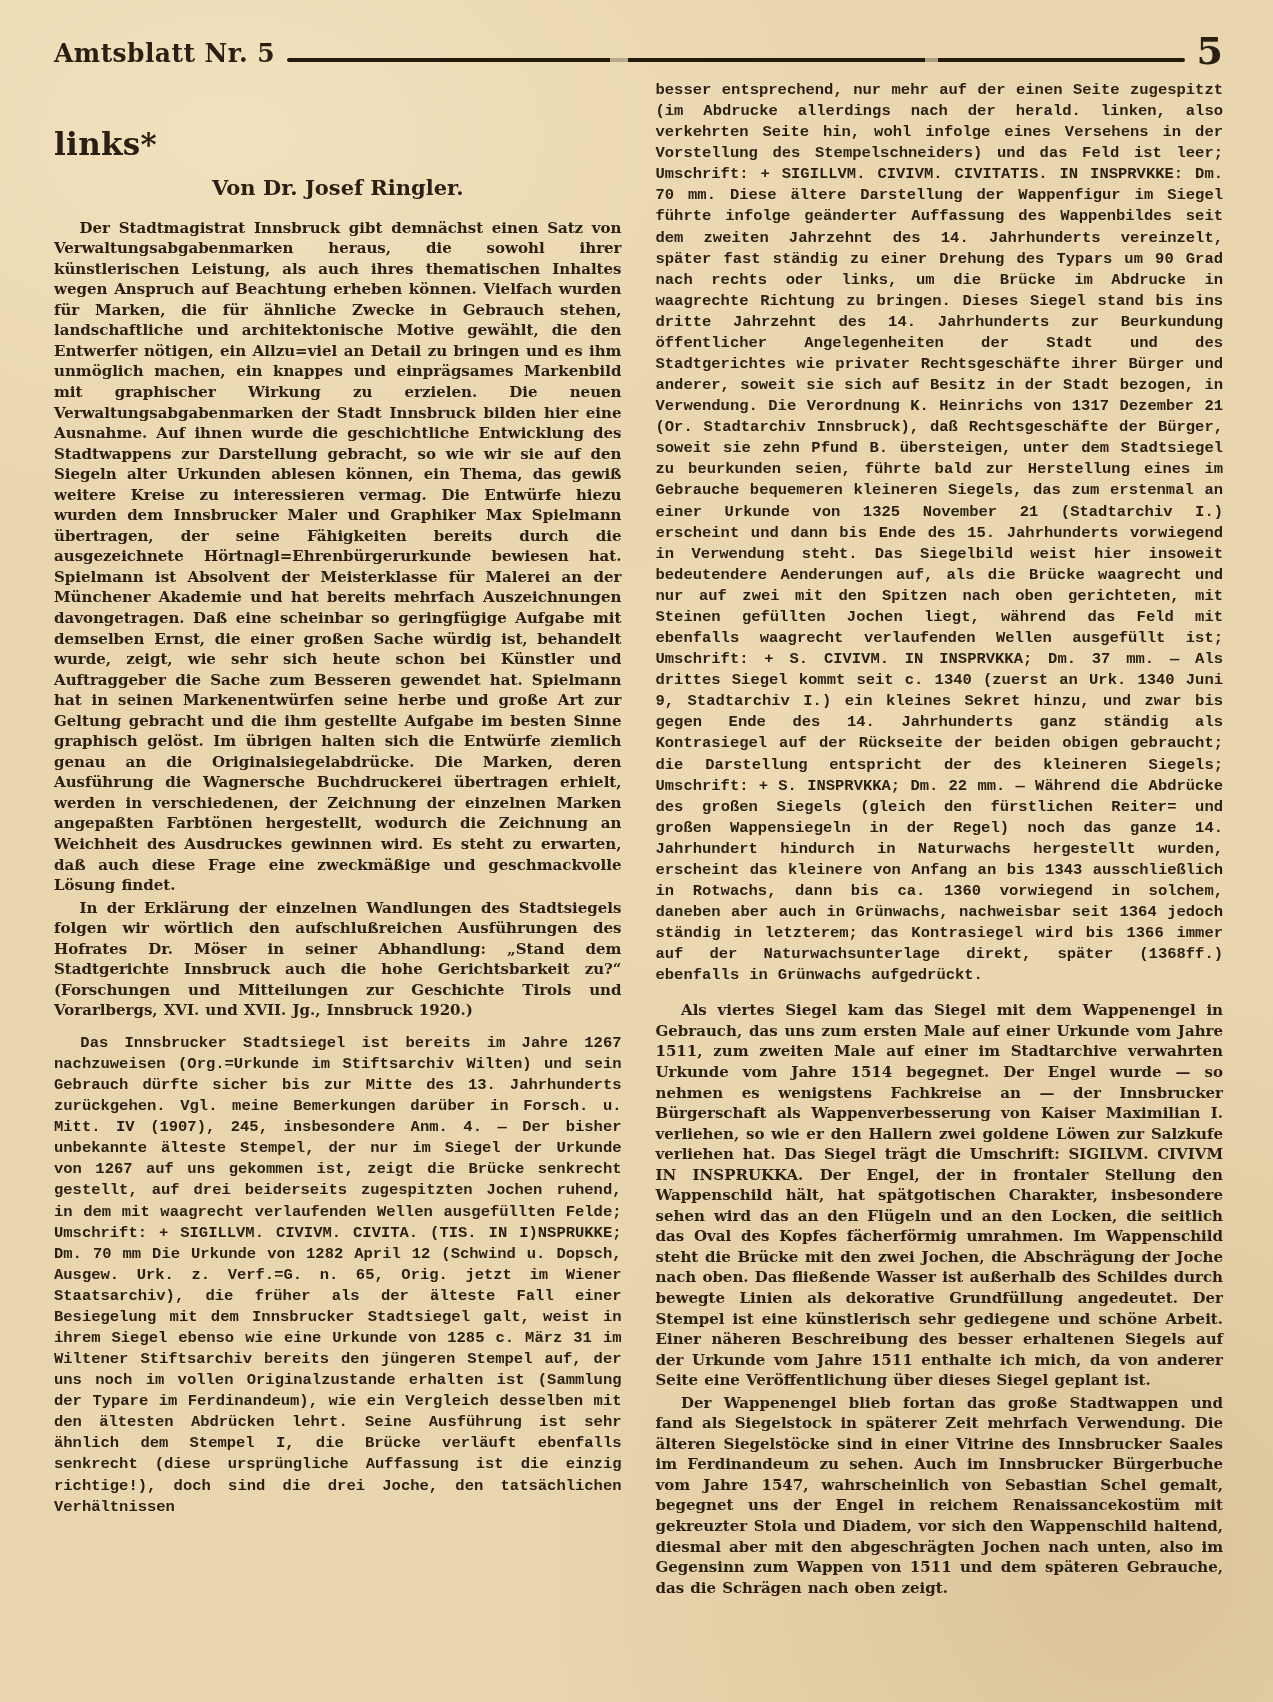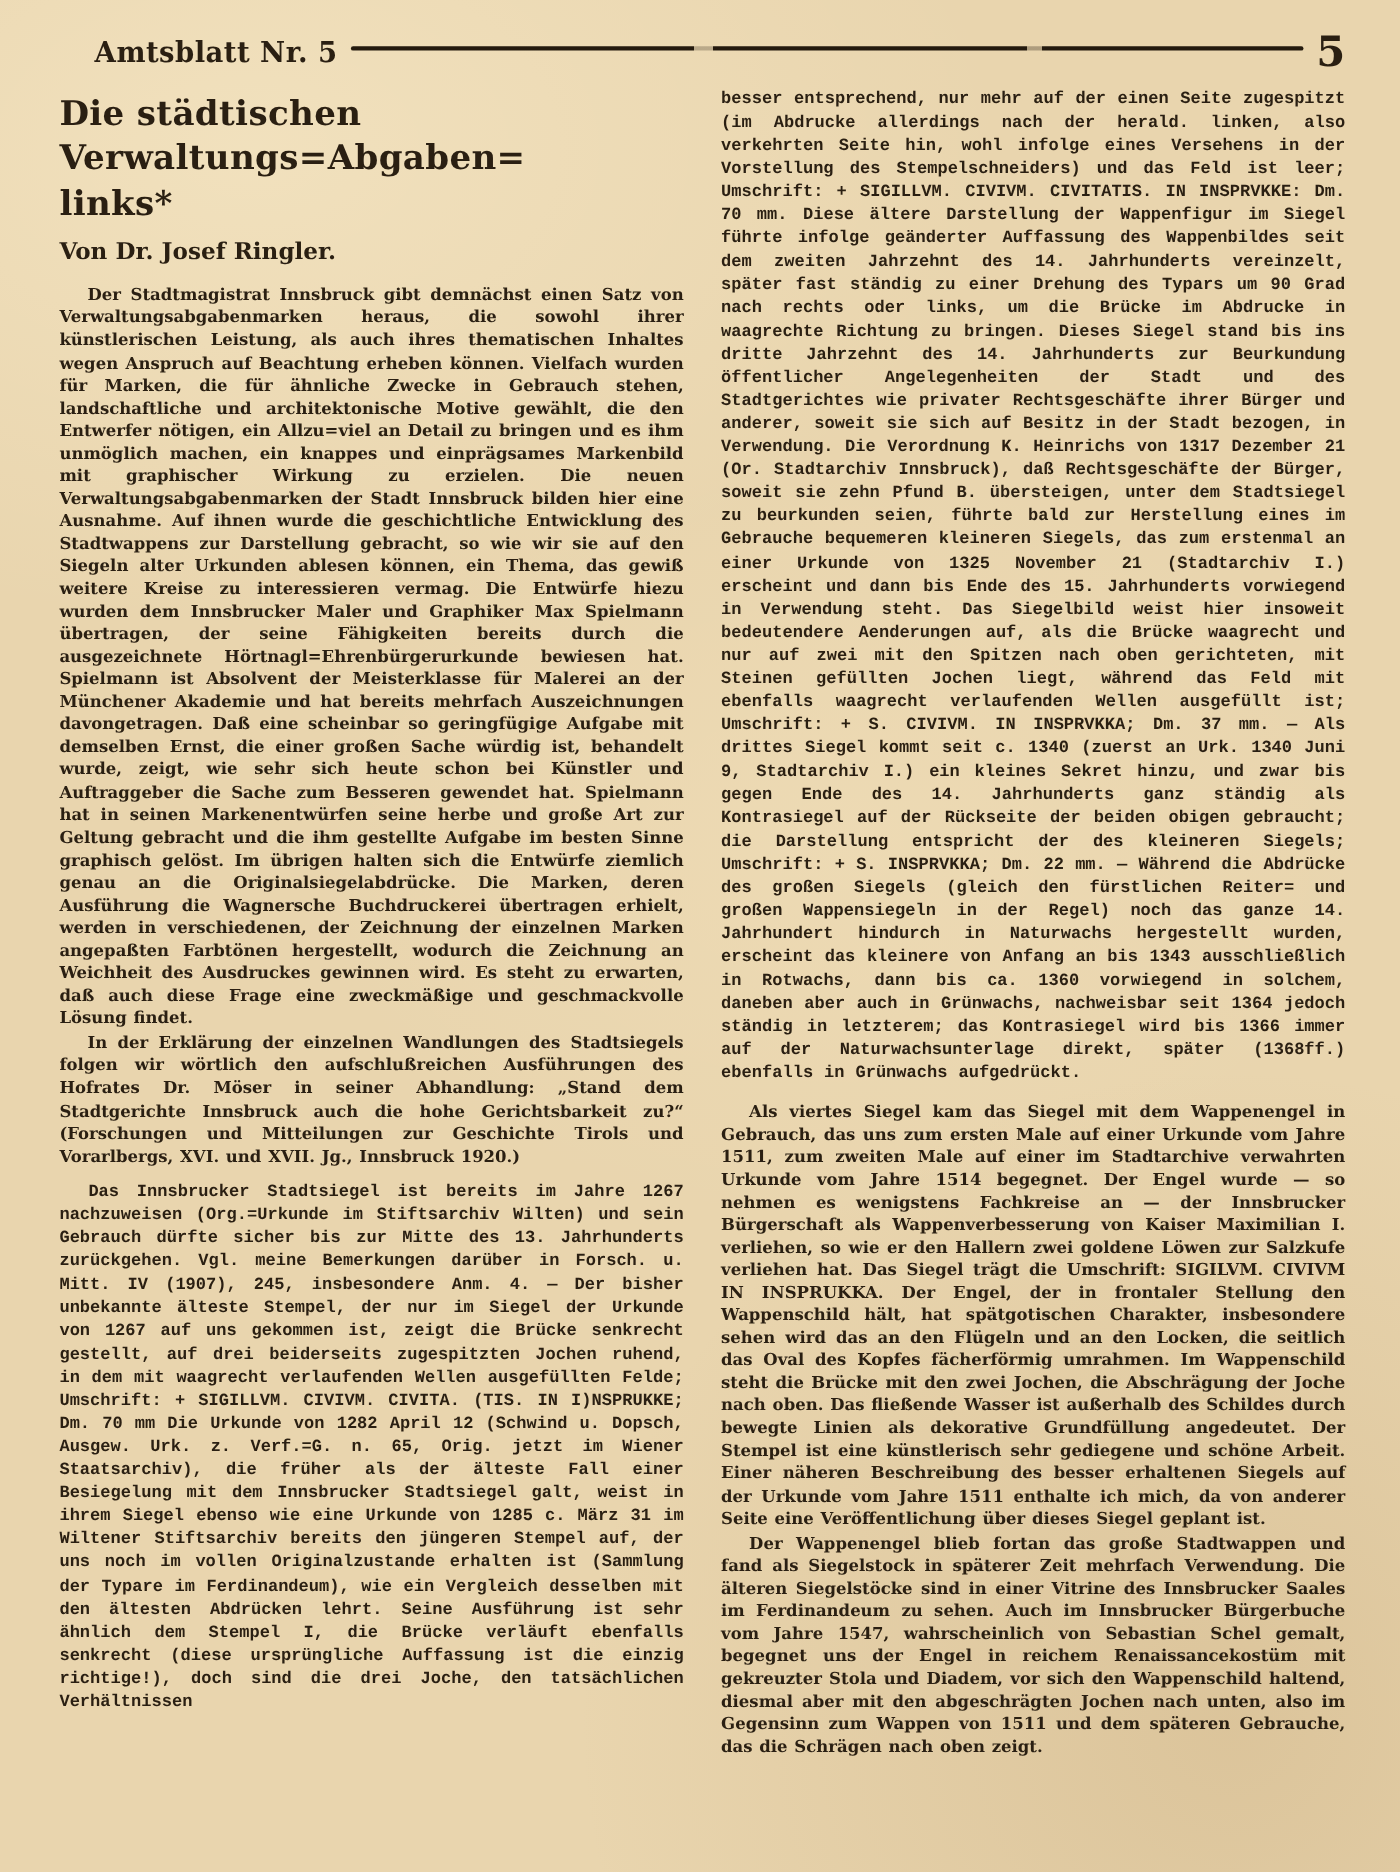--- a/index.html
+++ b/index.html
@@ -13,55 +13,55 @@
   }
   .page{
     box-sizing:border-box;width:100%;height:100%;
     padding:26px 50px 18px 54px;
     background:
       radial-gradient(1100px 700px at 18% 8%, rgba(255,244,214,.38), transparent 62%),
       radial-gradient(900px 900px at 88% 92%, rgba(184,152,104,.28), transparent 66%),
       radial-gradient(700px 500px at 60% 45%, rgba(255,240,205,.18), transparent 70%),
       #e9d5ae;
   }
-  header.pagehead{display:flex;align-items:center;gap:12px;height:42px;margin-left:32px;}
+  header.pagehead{display:flex;align-items:flex-end;gap:12px;height:42px;}
   .journal{font-size:25px;letter-spacing:.4px;white-space:nowrap;transform:scaleY(1.05);}
   .rule{
     flex:1;height:4px;margin-bottom:6px;border-radius:2px;
     background:linear-gradient(to right,
       #241a0e 0 36%, rgba(36,26,14,.25) 36% 38%,
       #241a0e 38% 71%, rgba(36,26,14,.3) 71% 72.5%,
       #241a0e 72.5% 100%);
   }
   .pagenum{font-size:38px;line-height:.9;white-space:nowrap;}
   .columns{display:flex;gap:34px;margin-top:12px;}
   .col{flex:1;min-width:0;text-align:justify;hyphens:auto;}
   h1.title{font-size:31px;line-height:1.30;margin:4px 0 10px;letter-spacing:.3px;text-align:left;}
-  .byline{font-size:21px;margin:0 0 18px;text-align:left;}
+  .byline{font-size:21px;margin:0 0 18px;text-align:center;}
   p.body{font-size:15px;line-height:1.37;margin:0;text-indent:1.7em;word-spacing:.06em;}
   p.body + p.body{margin-top:2px;}
   p.fn{font-size:15.5px;line-height:1.36;margin:12px 0 0;text-indent:1.7em;word-spacing:.04em;font-family:Liberation Mono, monospace;}
   p.fn.cont{margin:0 0 0;text-indent:0;}
   .rcol p.body.first{margin-top:14px;}
 </style>
 </head>
 <body>
 
 <div class="page">
 
   <header class="pagehead">
     <span class="journal">Amtsblatt Nr. 5</span>
     <div class="rule"></div>
     <span class="pagenum">5</span>
   </header>
 
   <div class="columns">
 
     <div class="col lcol">
-      <h1 class="title"><span>Die städtischen Verwaltungs=Abgaben=</span><br><span>links*</span></h1>
+      <h1 class="title"><br><span>links*</span></h1>
       <p class="byline">Von Dr. Josef Ringler.</p>
       <p class="body">Der Stadtmagistrat Innsbruck gibt demnächst einen Satz von Verwaltungsabgabenmarken heraus, die sowohl ihrer künstlerischen Leistung, als auch ihres thematischen Inhaltes wegen Anspruch auf Beachtung erheben können. Vielfach wurden für Marken, die für ähnliche Zwecke in Gebrauch stehen, landschaftliche und architektonische Motive gewählt, die den Entwerfer nötigen, ein Allzu=viel an Detail zu bringen und es ihm unmöglich machen, ein knappes und einprägsames Markenbild mit graphischer Wirkung zu erzielen. Die neuen Verwaltungsabgabenmarken der Stadt Innsbruck bilden hier eine Ausnahme. Auf ihnen wurde die geschichtliche Entwicklung des Stadtwappens zur Darstellung gebracht, so wie wir sie auf den Siegeln alter Urkunden ablesen können, ein Thema, das gewiß weitere Kreise zu interessieren vermag. Die Entwürfe hiezu wurden dem Innsbrucker Maler und Graphiker Max Spielmann übertragen, der seine Fähigkeiten bereits durch die ausgezeichnete Hörtnagl=Ehrenbürgerurkunde bewiesen hat. Spielmann ist Absolvent der Meisterklasse für Malerei an der Münchener Akademie und hat bereits mehrfach Auszeichnungen davongetragen. Daß eine scheinbar so geringfügige Aufgabe mit demselben Ernst, die einer großen Sache würdig ist, behandelt wurde, zeigt, wie sehr sich heute schon bei Künstler und Auftraggeber die Sache zum Besseren gewendet hat. Spielmann hat in seinen Markenentwürfen seine herbe und große Art zur Geltung gebracht und die ihm gestellte Aufgabe im besten Sinne graphisch gelöst. Im übrigen halten sich die Entwürfe ziemlich genau an die Originalsiegelabdrücke. Die Marken, deren Ausführung die Wagnersche Buchdruckerei übertragen erhielt, werden in verschiedenen, der Zeichnung der einzelnen Marken angepaßten Farbtönen hergestellt, wodurch die Zeichnung an Weichheit des Ausdruckes gewinnen wird. Es steht zu erwarten, daß auch diese Frage eine zweckmäßige und geschmackvolle Lösung findet.</p>
       <p class="body">In der Erklärung der einzelnen Wandlungen des Stadtsiegels folgen wir wörtlich den aufschlußreichen Ausführungen des Hofrates Dr. Möser in seiner Abhandlung: „Stand dem Stadtgerichte Innsbruck auch die hohe Gerichtsbarkeit zu?“ (Forschungen und Mitteilungen zur Geschichte Tirols und Vorarlbergs, XVI. und XVII. Jg., Innsbruck 1920.)</p>
       <p class="fn">Das Innsbrucker Stadtsiegel ist bereits im Jahre 1267 nachzuweisen (Org.=Urkunde im Stiftsarchiv Wilten) und sein Gebrauch dürfte sicher bis zur Mitte des 13. Jahrhunderts zurückgehen. Vgl. meine Bemerkungen darüber in Forsch. u. Mitt. IV (1907), 245, insbesondere Anm. 4. — Der bisher unbekannte älteste Stempel, der nur im Siegel der Urkunde von 1267 auf uns gekommen ist, zeigt die Brücke senkrecht gestellt, auf drei beiderseits zugespitzten Jochen ruhend, in dem mit waagrecht verlaufenden Wellen ausgefüllten Felde; Umschrift: + SIGILLVM. CIVIVM. CIVITA. (TIS. IN I)NSPRUKKE; Dm. 70 mm Die Urkunde von 1282 April 12 (Schwind u. Dopsch, Ausgew. Urk. z. Verf.=G. n. 65, Orig. jetzt im Wiener Staatsarchiv), die früher als der älteste Fall einer Besiegelung mit dem Innsbrucker Stadtsiegel galt, weist in ihrem Siegel ebenso wie eine Urkunde von 1285 c. März 31 im Wiltener Stiftsarchiv bereits den jüngeren Stempel auf, der uns noch im vollen Originalzustande erhalten ist (Sammlung der Typare im Ferdinandeum), wie ein Vergleich desselben mit den ältesten Abdrücken lehrt. Seine Ausführung ist sehr ähnlich dem Stempel I, die Brücke verläuft ebenfalls senkrecht (diese ursprüngliche Auffassung ist die einzig richtige!), doch sind die drei Joche, den tatsächlichen Verhältnissen</p>
     </div>
 
     <div class="col rcol">
       <p class="fn cont">besser entsprechend, nur mehr auf der einen Seite zugespitzt (im Abdrucke allerdings nach der herald. linken, also verkehrten Seite hin, wohl infolge eines Versehens in der Vorstellung des Stempelschneiders) und das Feld ist leer; Umschrift: + SIGILLVM. CIVIVM. CIVITATIS. IN INSPRVKKE: Dm. 70 mm. Diese ältere Darstellung der Wappenfigur im Siegel führte infolge geänderter Auffassung des Wappenbildes seit dem zweiten Jahrzehnt des 14. Jahrhunderts vereinzelt, später fast ständig zu einer Drehung des Typars um 90 Grad nach rechts oder links, um die Brücke im Abdrucke in waagrechte Richtung zu bringen. Dieses Siegel stand bis ins dritte Jahrzehnt des 14. Jahrhunderts zur Beurkundung öffentlicher Angelegenheiten der Stadt und des Stadtgerichtes wie privater Rechtsgeschäfte ihrer Bürger und anderer, soweit sie sich auf Besitz in der Stadt bezogen, in Verwendung. Die Verordnung K. Heinrichs von 1317 Dezember 21 (Or. Stadtarchiv Innsbruck), daß Rechtsgeschäfte der Bürger, soweit sie zehn Pfund B. übersteigen, unter dem Stadtsiegel zu beurkunden seien, führte bald zur Herstellung eines im Gebrauche bequemeren kleineren Siegels, das zum erstenmal an einer Urkunde von 1325 November 21 (Stadtarchiv I.) erscheint und dann bis Ende des 15. Jahrhunderts vorwiegend in Verwendung steht. Das Siegelbild weist hier insoweit bedeutendere Aenderungen auf, als die Brücke waagrecht und nur auf zwei mit den Spitzen nach oben gerichteten, mit Steinen gefüllten Jochen liegt, während das Feld mit ebenfalls waagrecht verlaufenden Wellen ausgefüllt ist; Umschrift: + S. CIVIVM. IN INSPRVKKA; Dm. 37 mm. — Als drittes Siegel kommt seit c. 1340 (zuerst an Urk. 1340 Juni 9, Stadtarchiv I.) ein kleines Sekret hinzu, und zwar bis gegen Ende des 14. Jahrhunderts ganz ständig als Kontrasiegel auf der Rückseite der beiden obigen gebraucht; die Darstellung entspricht der des kleineren Siegels; Umschrift: + S. INSPRVKKA; Dm. 22 mm. — Während die Abdrücke des großen Siegels (gleich den fürstlichen Reiter= und großen Wappensiegeln in der Regel) noch das ganze 14. Jahrhundert hindurch in Naturwachs hergestellt wurden, erscheint das kleinere von Anfang an bis 1343 ausschließlich in Rotwachs, dann bis ca. 1360 vorwiegend in solchem, daneben aber auch in Grünwachs, nachweisbar seit 1364 jedoch ständig in letzterem; das Kontrasiegel wird bis 1366 immer auf der Naturwachsunterlage direkt, später (1368ff.) ebenfalls in Grünwachs aufgedrückt.</p>
       <p class="body first">Als viertes Siegel kam das Siegel mit dem Wappenengel in Gebrauch, das uns zum ersten Male auf einer Urkunde vom Jahre 1511, zum zweiten Male auf einer im Stadtarchive verwahrten Urkunde vom Jahre 1514 begegnet. Der Engel wurde — so nehmen es wenigstens Fachkreise an — der Innsbrucker Bürgerschaft als Wappenverbesserung von Kaiser Maximilian I. verliehen, so wie er den Hallern zwei goldene Löwen zur Salzkufe verliehen hat. Das Siegel trägt die Umschrift: SIGILVM. CIVIVM IN INSPRUKKA. Der Engel, der in frontaler Stellung den Wappenschild hält, hat spätgotischen Charakter, insbesondere sehen wird das an den Flügeln und an den Locken, die seitlich das Oval des Kopfes fächerförmig umrahmen. Im Wappenschild steht die Brücke mit den zwei Jochen, die Abschrägung der Joche nach oben. Das fließende Wasser ist außerhalb des Schildes durch bewegte Linien als dekorative Grundfüllung angedeutet. Der Stempel ist eine künstlerisch sehr gediegene und schöne Arbeit. Einer näheren Beschreibung des besser erhaltenen Siegels auf der Urkunde vom Jahre 1511 enthalte ich mich, da von anderer Seite eine Veröffentlichung über dieses Siegel geplant ist.</p>
       <p class="body">Der Wappenengel blieb fortan das große Stadtwappen und fand als Siegelstock in späterer Zeit mehrfach Verwendung. Die älteren Siegelstöcke sind in einer Vitrine des Innsbrucker Saales im Ferdinandeum zu sehen. Auch im Innsbrucker Bürgerbuche vom Jahre 1547, wahrscheinlich von Sebastian Schel gemalt, begegnet uns der Engel in reichem Renaissancekostüm mit gekreuzter Stola und Diadem, vor sich den Wappenschild haltend, diesmal aber mit den abgeschrägten Jochen nach unten, also im Gegensinn zum Wappen von 1511 und dem späteren Gebrauche, das die Schrägen nach oben zeigt.</p>

